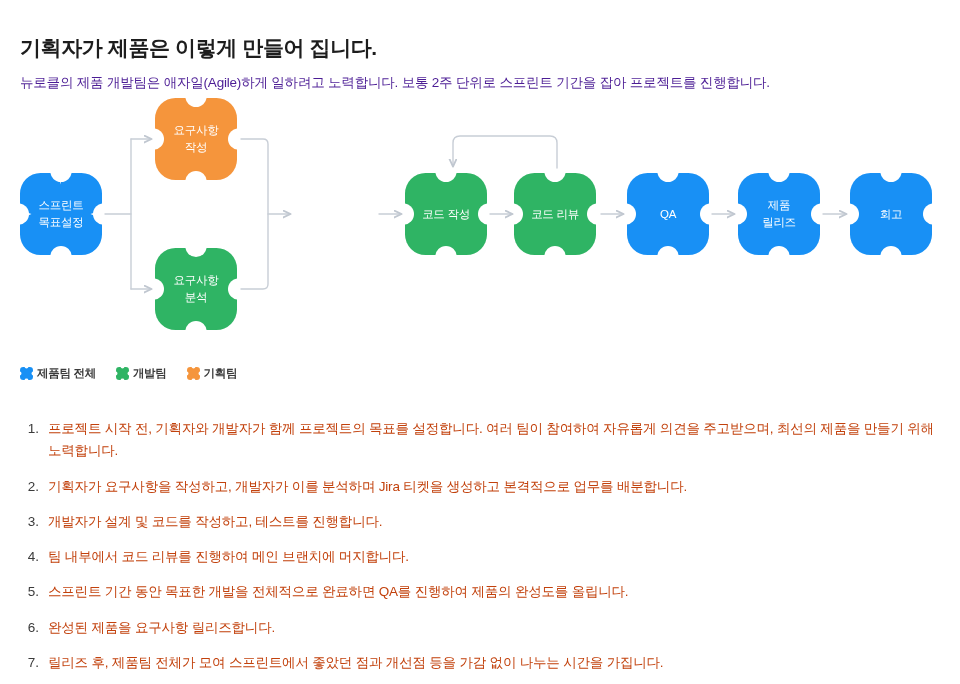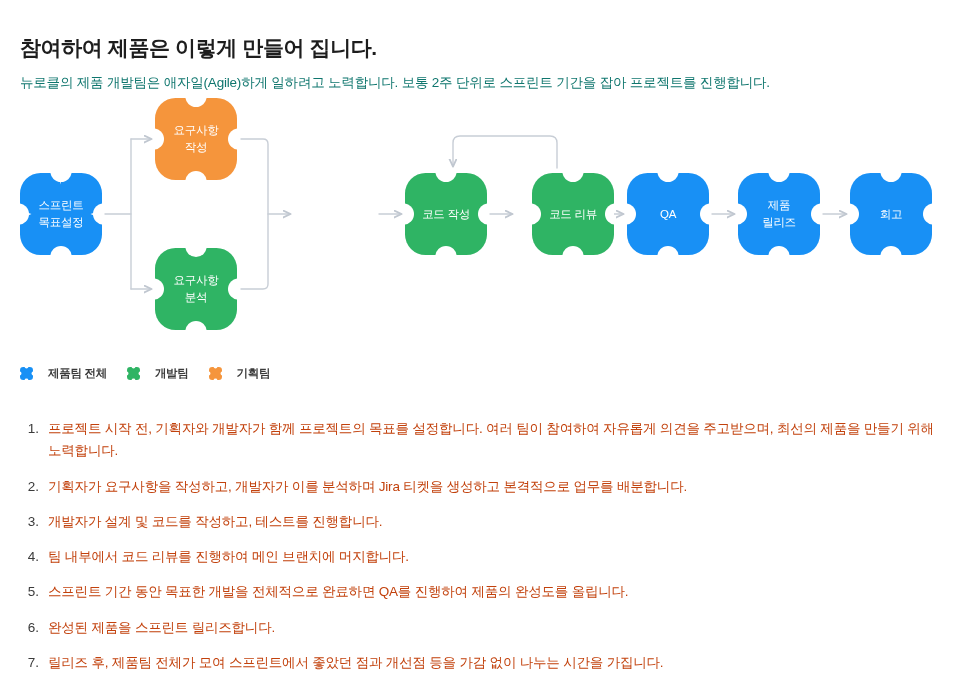--- a/index.html
+++ b/index.html
@@ -32,21 +32,21 @@
     letter-spacing: -0.4px;
     color: #1d1d1d;
     white-space: nowrap;
   }
   .page-subtitle {
     position: absolute;
     left: 20px;
     top: 60px;
     font-size: 13.5px;
     font-weight: 400;
-    color: #0f766e;
+    color: #4c1d95;
     letter-spacing: -0.2px;
     white-space: nowrap;
   }
 
   
   .diagram {
     position: absolute;
     left: 0;
     top: 88px;
     width: 960px;
@@ -88,21 +88,21 @@
     position: absolute;
     left: 20px;
     top: 366px;
     display: flex;
     align-items: center;
     gap: 20px;
   }
   .legend-item {
     display: flex;
     align-items: center;
-    gap: 15px;
+    gap: 4px;
   }
   .legend-swatch {
     width: 13px;
     height: 13px;
     flex: 0 0 13px;
     display: block;
   }
   .legend-label {
     font-size: 11.5px;
     font-weight: bold;
@@ -137,21 +137,21 @@
     color: #c2410c;
     line-height: 1.65;
     letter-spacing: -0.2px;
   }
 </style>
 </head>
 <body>
 
 <div class="page">
 
-  <h1 class="page-title">참여하여 제품은 이렇게 만들어 집니다.</h1>
+  <h1 class="page-title">기획자가 제품은 이렇게 만들어 집니다.</h1>
   <p class="page-subtitle">뉴로클의 제품 개발팀은 애자일(Agile)하게 일하려고 노력합니다. 보통 2주 단위로 스프린트 기간을 잡아 프로젝트를 진행합니다.</p>
 
   <div class="diagram">
 
     <svg class="diagram-svg" viewBox="0 0 960 260">
       <defs>
         <marker id="arrowhead" markerWidth="7" markerHeight="7" refX="5.2" refY="3" orient="auto">
           <path d="M0,0.4 L5.6,3 L0,5.6" fill="none" stroke="#C0C7D0" stroke-width="1.3" stroke-linecap="round" stroke-linejoin="round"></path>
         </marker>
       </defs>
@@ -226,21 +226,21 @@
       <svg class="blob" viewBox="0 0 100 100">
         <path d="M25,0 H75 A25,25 0 0 1 100,25 V75 A25,25 0 0 1 75,100 H25 A25,25 0 0 1 0,75 V25 A25,25 0 0 1 25,0 Z" fill="#2FB464"></path>
         <circle cx="-2" cy="50" r="13" fill="#ffffff"></circle>
         <circle cx="102" cy="50" r="13" fill="#ffffff"></circle>
         <circle cx="50" cy="-2" r="13" fill="#ffffff"></circle>
         <circle cx="50" cy="102" r="13" fill="#ffffff"></circle>
       </svg>
       <span class="node-label">코드 작성</span>
     </div>
 
-    <div class="node" style="left:532px;top:85px;">
+    <div class="node" style="left:514px;top:85px;">
       <svg class="blob" viewBox="0 0 100 100">
         <path d="M25,0 H75 A25,25 0 0 1 100,25 V75 A25,25 0 0 1 75,100 H25 A25,25 0 0 1 0,75 V25 A25,25 0 0 1 25,0 Z" fill="#2FB464"></path>
         <circle cx="-2" cy="50" r="13" fill="#ffffff"></circle>
         <circle cx="102" cy="50" r="13" fill="#ffffff"></circle>
         <circle cx="50" cy="-2" r="13" fill="#ffffff"></circle>
         <circle cx="50" cy="102" r="13" fill="#ffffff"></circle>
       </svg>
       <span class="node-label">코드 리뷰</span>
     </div>
 
@@ -329,21 +329,21 @@
     <div class="step">
       <span class="step-num">4.</span>
       <span class="step-text">팀 내부에서 코드 리뷰를 진행하여 메인 브랜치에 머지합니다.</span>
     </div>
     <div class="step">
       <span class="step-num">5.</span>
       <span class="step-text">스프린트 기간 동안 목표한 개발을 전체적으로 완료하면 QA를 진행하여 제품의 완성도를 올립니다.</span>
     </div>
     <div class="step">
       <span class="step-num">6.</span>
-      <span class="step-text">완성된 제품을 스프린트 릴리즈합니다.</span>
+      <span class="step-text">완성된 제품을 요구사항 릴리즈합니다.</span>
     </div>
     <div class="step">
       <span class="step-num">7.</span>
       <span class="step-text">릴리즈 후, 제품팀 전체가 모여 스프린트에서 좋았던 점과 개선점 등을 가감 없이 나누는 시간을 가집니다.</span>
     </div>
   </div>
 
 </div>
 
 </body></html>

